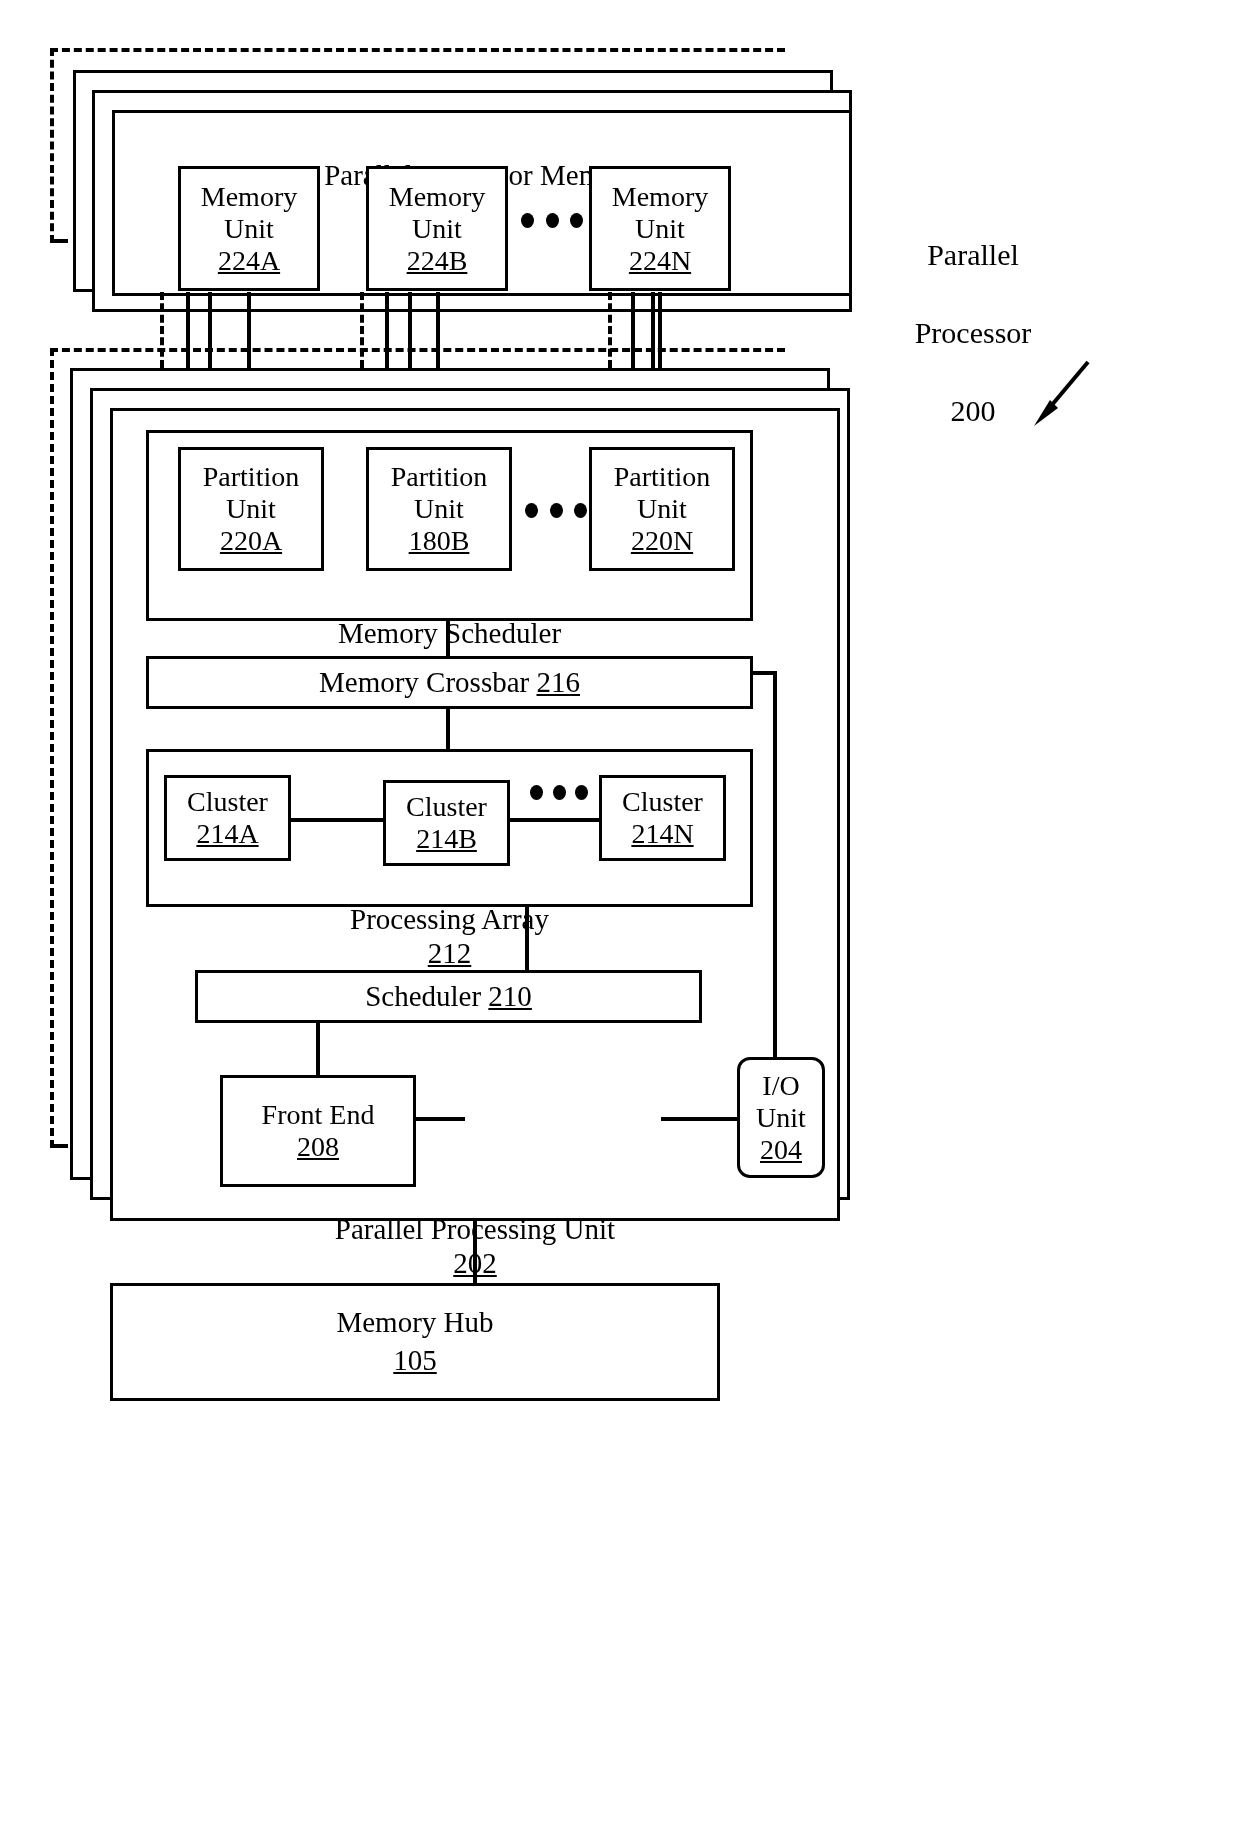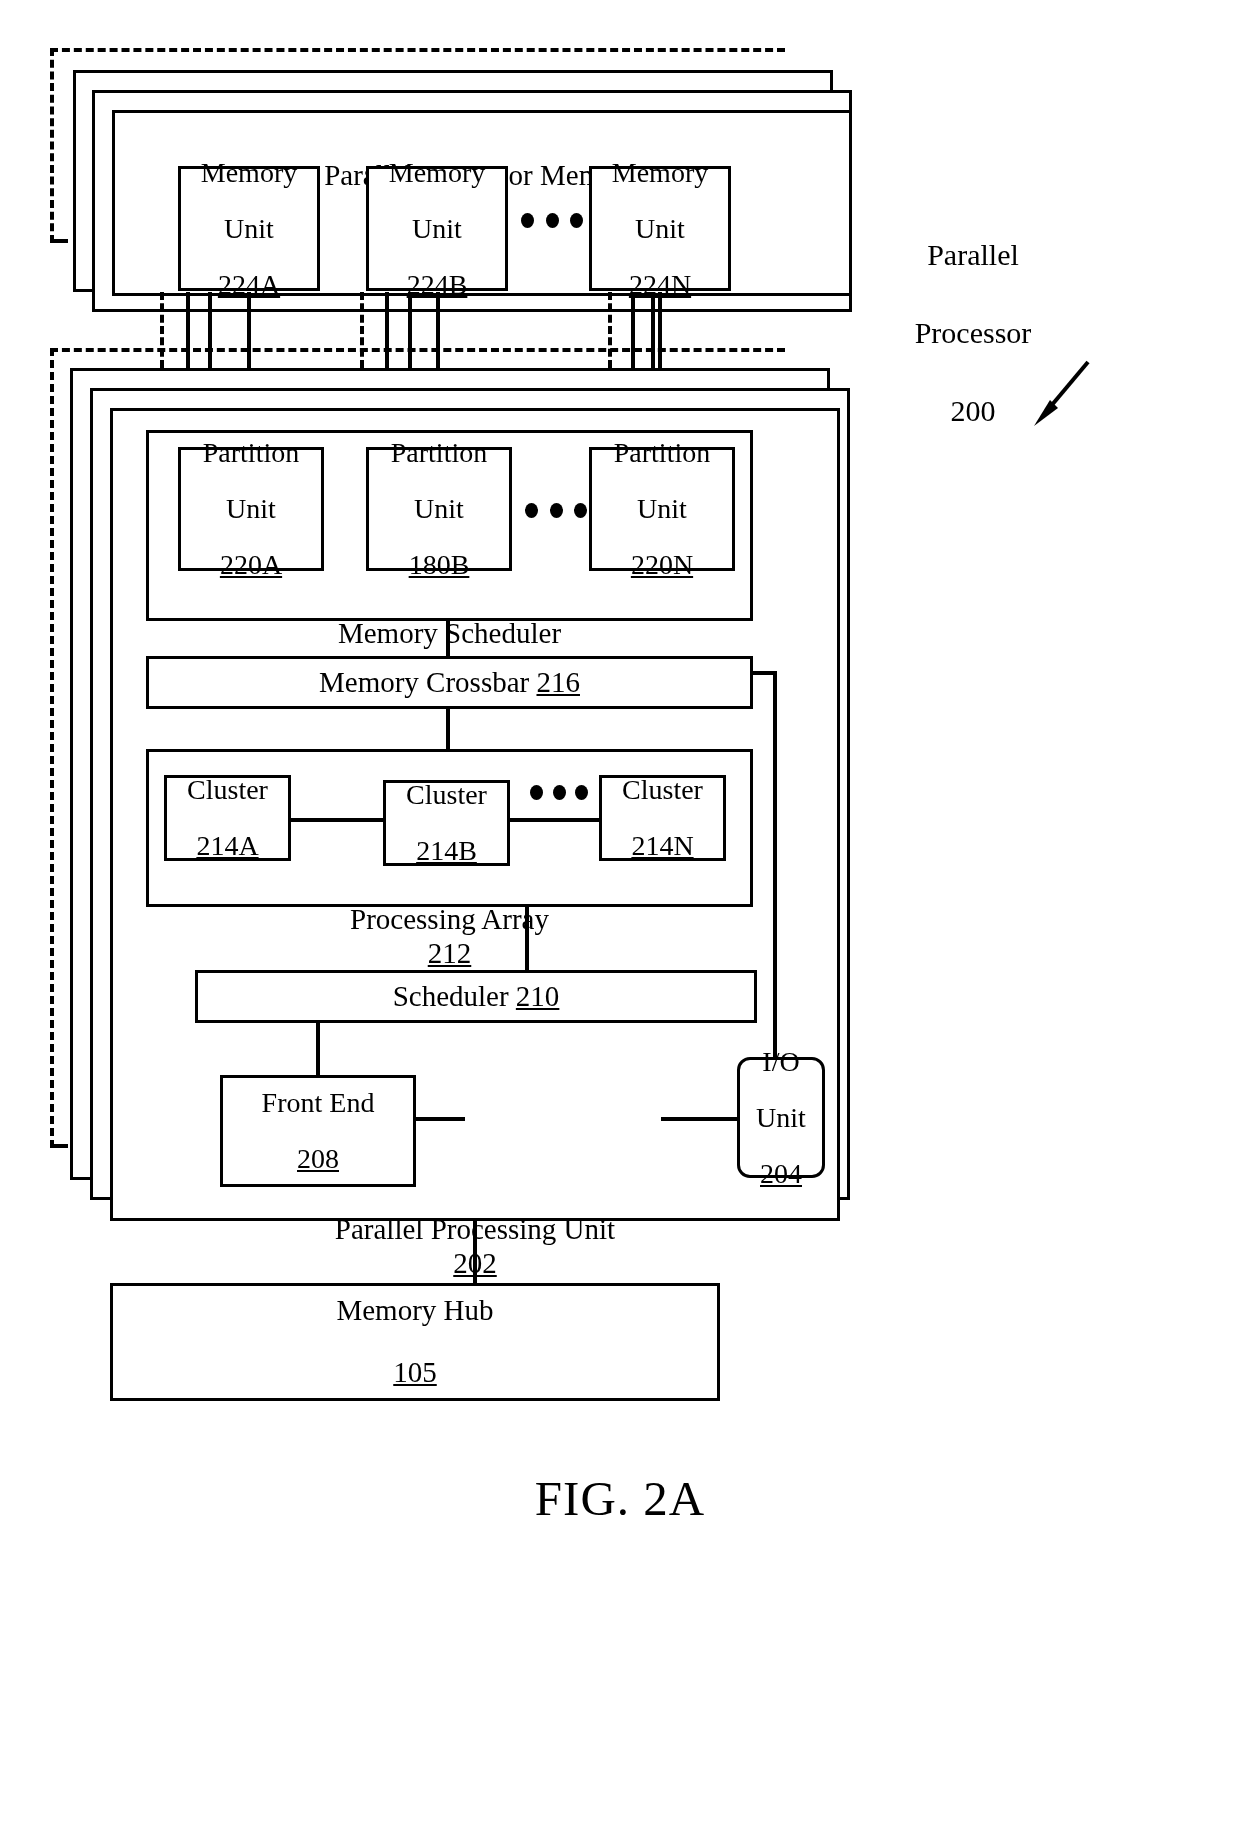--- a/index.html
+++ b/index.html
@@ -4,21 +4,21 @@
 <style>
   html,body{margin:0;padding:0;background:#ffffff;}
   body{
     width:1240px;height:1827px;position:relative;overflow:hidden;
     font-family:"Liberation Serif","DejaVu Serif",serif;
     color:#000;
   }
   #canvas{position:absolute;left:0;top:0;width:1240px;height:1827px;}
   .box{position:absolute;box-sizing:border-box;border:3px solid #000;background:#fff;}
   .lbl{position:absolute;text-align:center;line-height:1.18;white-space:pre-line;}
-  .ctr{display:flex;align-items:center;justify-content:center;flex-direction:column;text-align:center;gap:24px;}
+  .ctr{display:flex;align-items:center;justify-content:center;flex-direction:column;text-align:center;}
   .u{text-decoration:underline;text-underline-offset:2px;}
   .ln{position:absolute;background:#000;}
   .dots{position:absolute;display:flex;align-items:center;justify-content:space-between;}
   .dots i{display:block;width:13px;height:15px;border-radius:50%;background:#000;}
   .dashv{position:absolute;border-left:4px dashed #000;}
   .dashh{position:absolute;border-top:4px dashed #000;}
   .figcap{position:absolute;width:100%;text-align:center;font-size:49px;letter-spacing:1px;}
   .shadowbox{position:absolute;box-sizing:border-box;border:3px solid #000;background:#fff;}
 </style>
 </head>
@@ -174,21 +174,21 @@
       <i></i>
   </div>
 
   <div class="box ctr" style="left:599px;top:775px;width:127px;height:86px;font-size:28px;">
     <span>Cluster</span>
     <span class="u">214N</span>
   </div>
 
   <div class="ln" style="left:525px;top:907px;width:4px;height:63px;"></div>
 
-  <div class="box ctr" style="left:195px;top:970px;width:562px;height:53px;font-size:29px;">
+  <div class="box ctr" style="left:195px;top:970px;width:507px;height:53px;font-size:29px;">
     <div>
       <span>Scheduler</span>
       <span class="u">210</span>
     </div>
   </div>
 
   <div class="ln" style="left:316px;top:1023px;width:4px;height:52px;"></div>
 
   <div class="box ctr" style="left:220px;top:1075px;width:196px;height:112px;font-size:28px;">
     <span>Front End</span>
@@ -206,15 +206,14 @@
     <span class="u">204</span>
   </div>
 
   <div class="ln" style="left:473px;top:1221px;width:4px;height:62px;"></div>
 
   <div class="box ctr" style="left:110px;top:1283px;width:610px;height:118px;font-size:29px;line-height:1.3;">
     <span>Memory Hub</span>
     <span class="u">105</span>
   </div>
 
-  <div class="figcap" style="left:0;top:1470px;">FIG. 2A</div>
 
 </div>
 
 </body></html>

